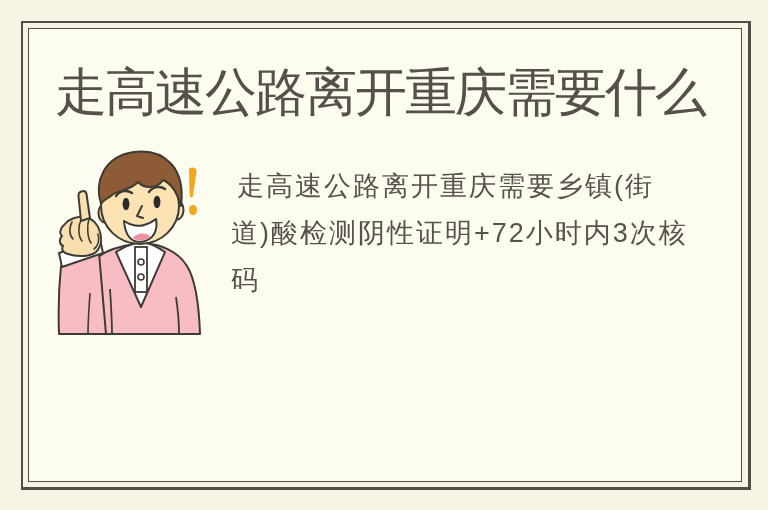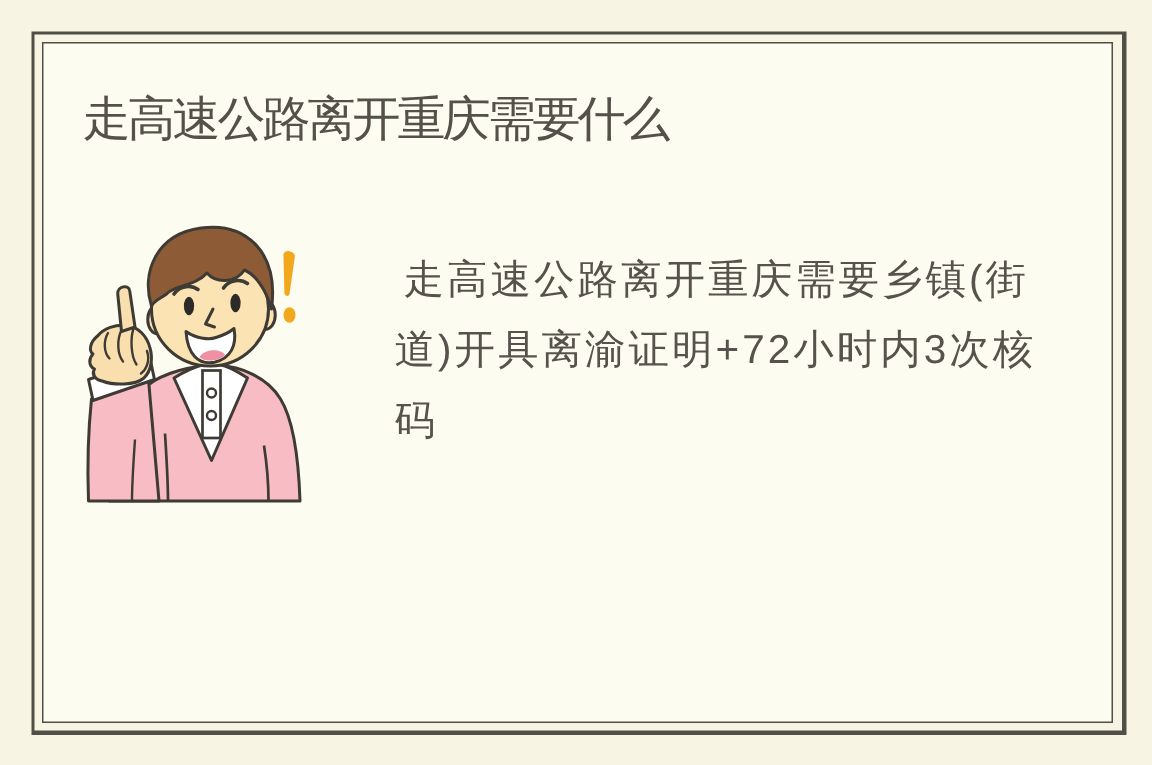--- a/index.html
+++ b/index.html
@@ -22,35 +22,34 @@
   .card {
     position:absolute;
     left:5px; top:5px; right:6px; bottom:5px;
     border:1px solid #504f47;
     background:#fdfcf0;
   }
   .title {
     position:absolute;
     left:55px; top:58px;
     margin:0;
-    font-size:32px;
+    font-size:52px;
     font-weight:400;
     letter-spacing:-2px;
     color:#55514a;
     white-space:nowrap;
   }
   .body-text {
     position:absolute;
     left:231px; top:163px;
     width:450px;
     font-size:27px;
     line-height:47px;
     letter-spacing:2px;
     color:#57534c;
-    margin-left:32px;
   }
   .body-text .line { white-space:nowrap; }
   .body-text .line:first-child { text-indent:6px; }
   .illustration {
     position:absolute;
     left:40px; top:140px;
     width:200px; height:210px;
   }
 </style>
 </head>
@@ -107,16 +106,16 @@
     </g>
 
     <g>
       <path d="M 149,31 C 148.5,28.5 150.5,27 153,27.5 C 155.5,28 157,29.5 156.5,31.5 L 153,56 C 152.6,58 149.8,57.6 149.6,55.4 Z" fill="#f2a81d"></path>
       <ellipse cx="153" cy="70" rx="4" ry="5.2" fill="#f2a81d"></ellipse>
     </g>
   </svg>
 
   <div class="body-text">
     <div class="line">走高速公路离开重庆需要乡镇(街</div>
-    <div class="line">道)开具离渝证明+72小时内3次核</div>
+    <div class="line">道)酸检测阴性证明+72小时内3次核</div>
     <div class="line">码</div>
   </div>
 </div>
 
 </body></html>

